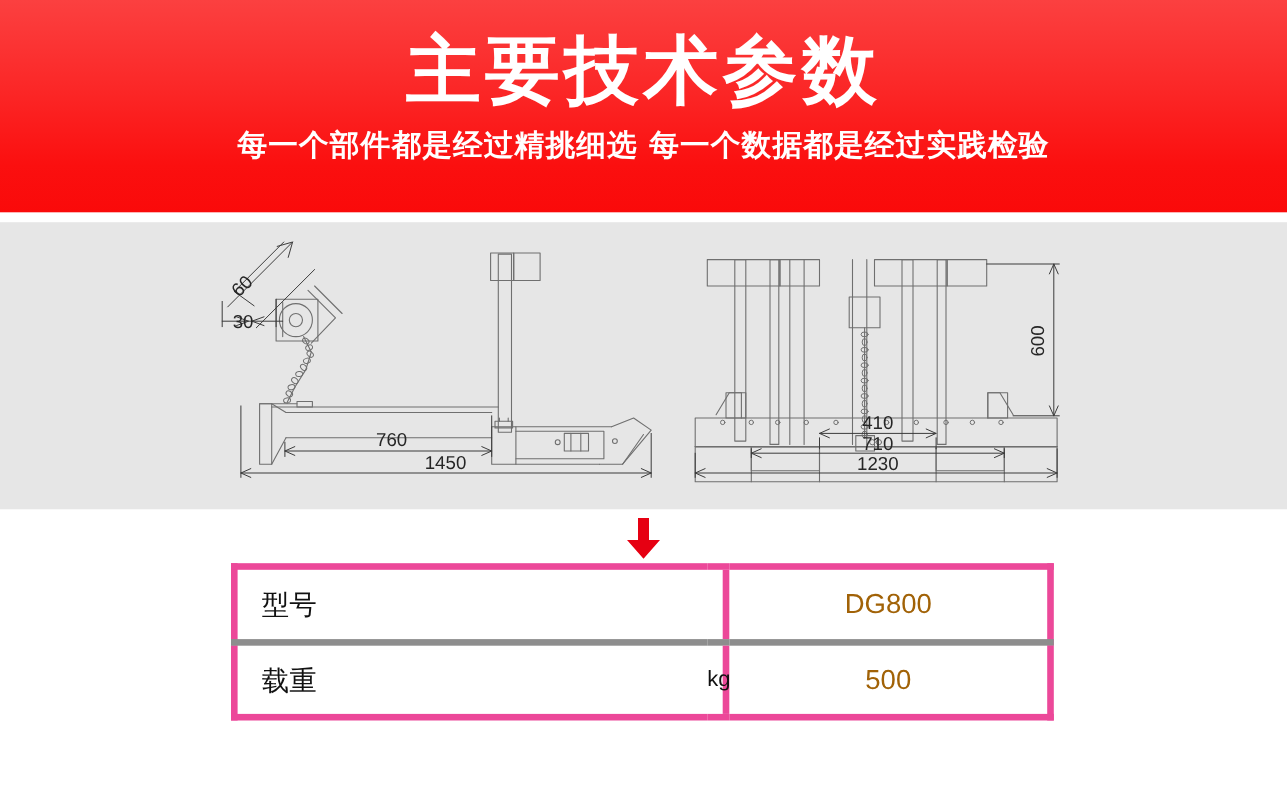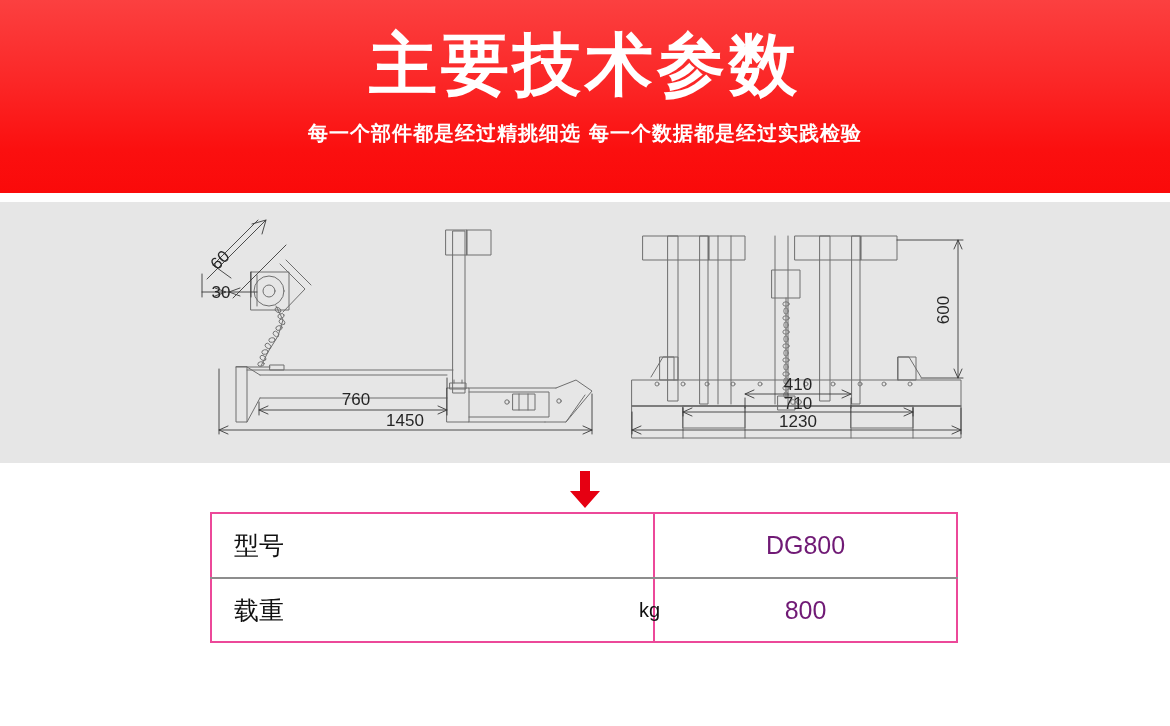--- a/index.html
+++ b/index.html
@@ -38,21 +38,21 @@
     line-height: 82px;
     font-family: "DejaVu Sans", "Liberation Sans", sans-serif;
   }
   .banner-subtitle {
     position: absolute;
     left: 0;
     top: 118px;
     width: 1170px;
     text-align: center;
     color: #ffffff;
-    font-size: 20px;
+    font-size: 27px;
     font-weight: bold;
     letter-spacing: 1px;
     line-height: 30px;
     font-family: "DejaVu Sans", "Liberation Sans", sans-serif;
   }
 
   
   .drawing-panel {
     position: absolute;
     left: 0;
@@ -81,21 +81,21 @@
   .spec-table {
     position: absolute;
     left: 210px;
     top: 512px;
     width: 748px;
     border-collapse: collapse;
     table-layout: fixed;
     background: #ffffff;
   }
   .spec-table td {
-    border: 2px solid #ec4899;
+    border: 6px solid #ec4899;
     height: 62px;
     padding: 0;
     vertical-align: middle;
   }
   .spec-table .c-label {
     width: 405px;
     padding-left: 22px;
     font-size: 25px;
     color: #111111;
     font-family: "DejaVu Sans", "Liberation Sans", sans-serif;
@@ -107,21 +107,21 @@
     border-right: 1px solid #555555;
     padding-right: 14px;
     text-align: right;
     font-size: 20px;
     color: #111111;
     font-family: "Liberation Sans", sans-serif;
   }
   .spec-table .c-value {
     text-align: center;
     font-size: 25px;
-    color: #701a75;
+    color: #a16207;
     font-family: "Liberation Sans", sans-serif;
   }
   .spec-table tr.row-model td { height: 63px; }
   .spec-table tr.row-model td.c-label,
   .spec-table tr.row-model td.c-unit { border-bottom-color: #8d8d8d; }
   .spec-table tr.row-model td.c-value { border-bottom-color: #8d8d8d; }
 </style>
 </head>
 <body>
 
@@ -332,16 +332,16 @@
 <table class="spec-table">
   <tbody>
     <tr class="row-model">
       <td class="c-label">型号</td>
       <td class="c-unit"></td>
       <td class="c-value">DG800</td>
     </tr>
     <tr>
       <td class="c-label">载重</td>
       <td class="c-unit">kg</td>
-      <td class="c-value">800</td>
+      <td class="c-value">500</td>
     </tr>
   </tbody>
 </table>
 
 </body></html>

